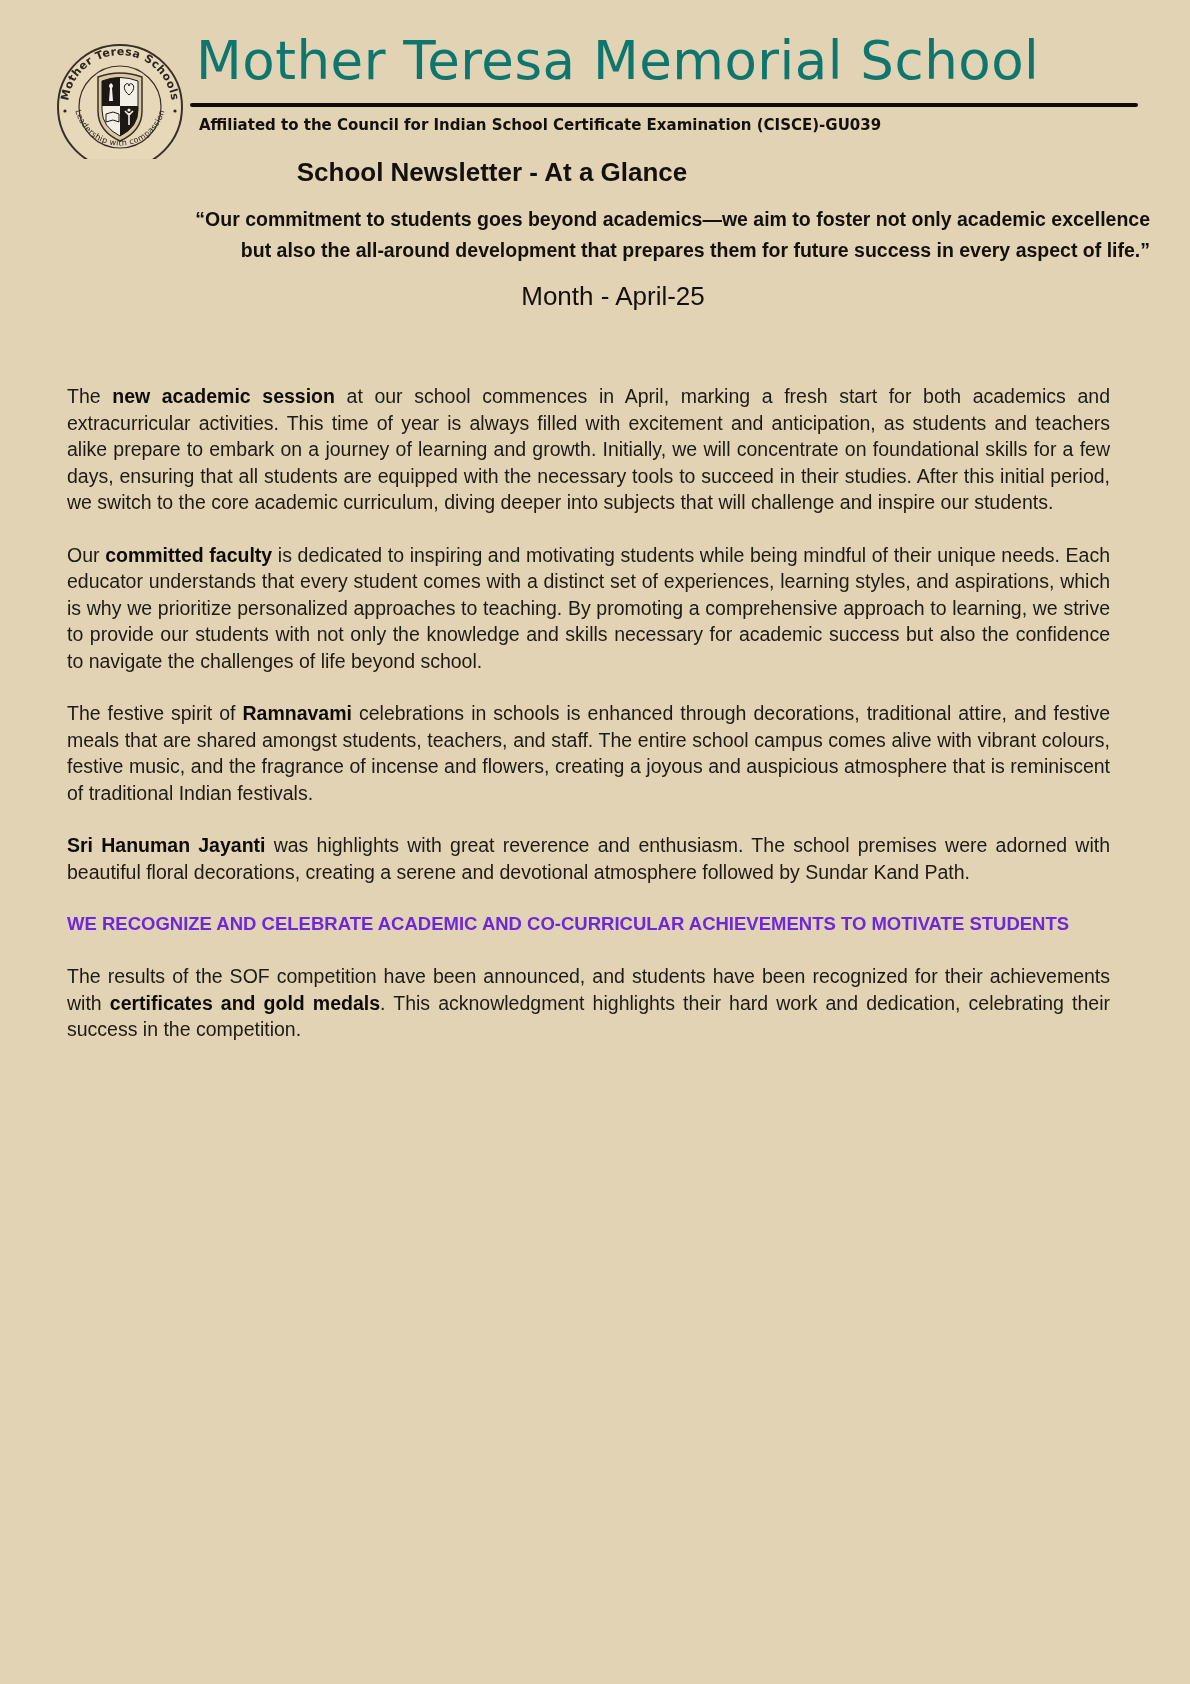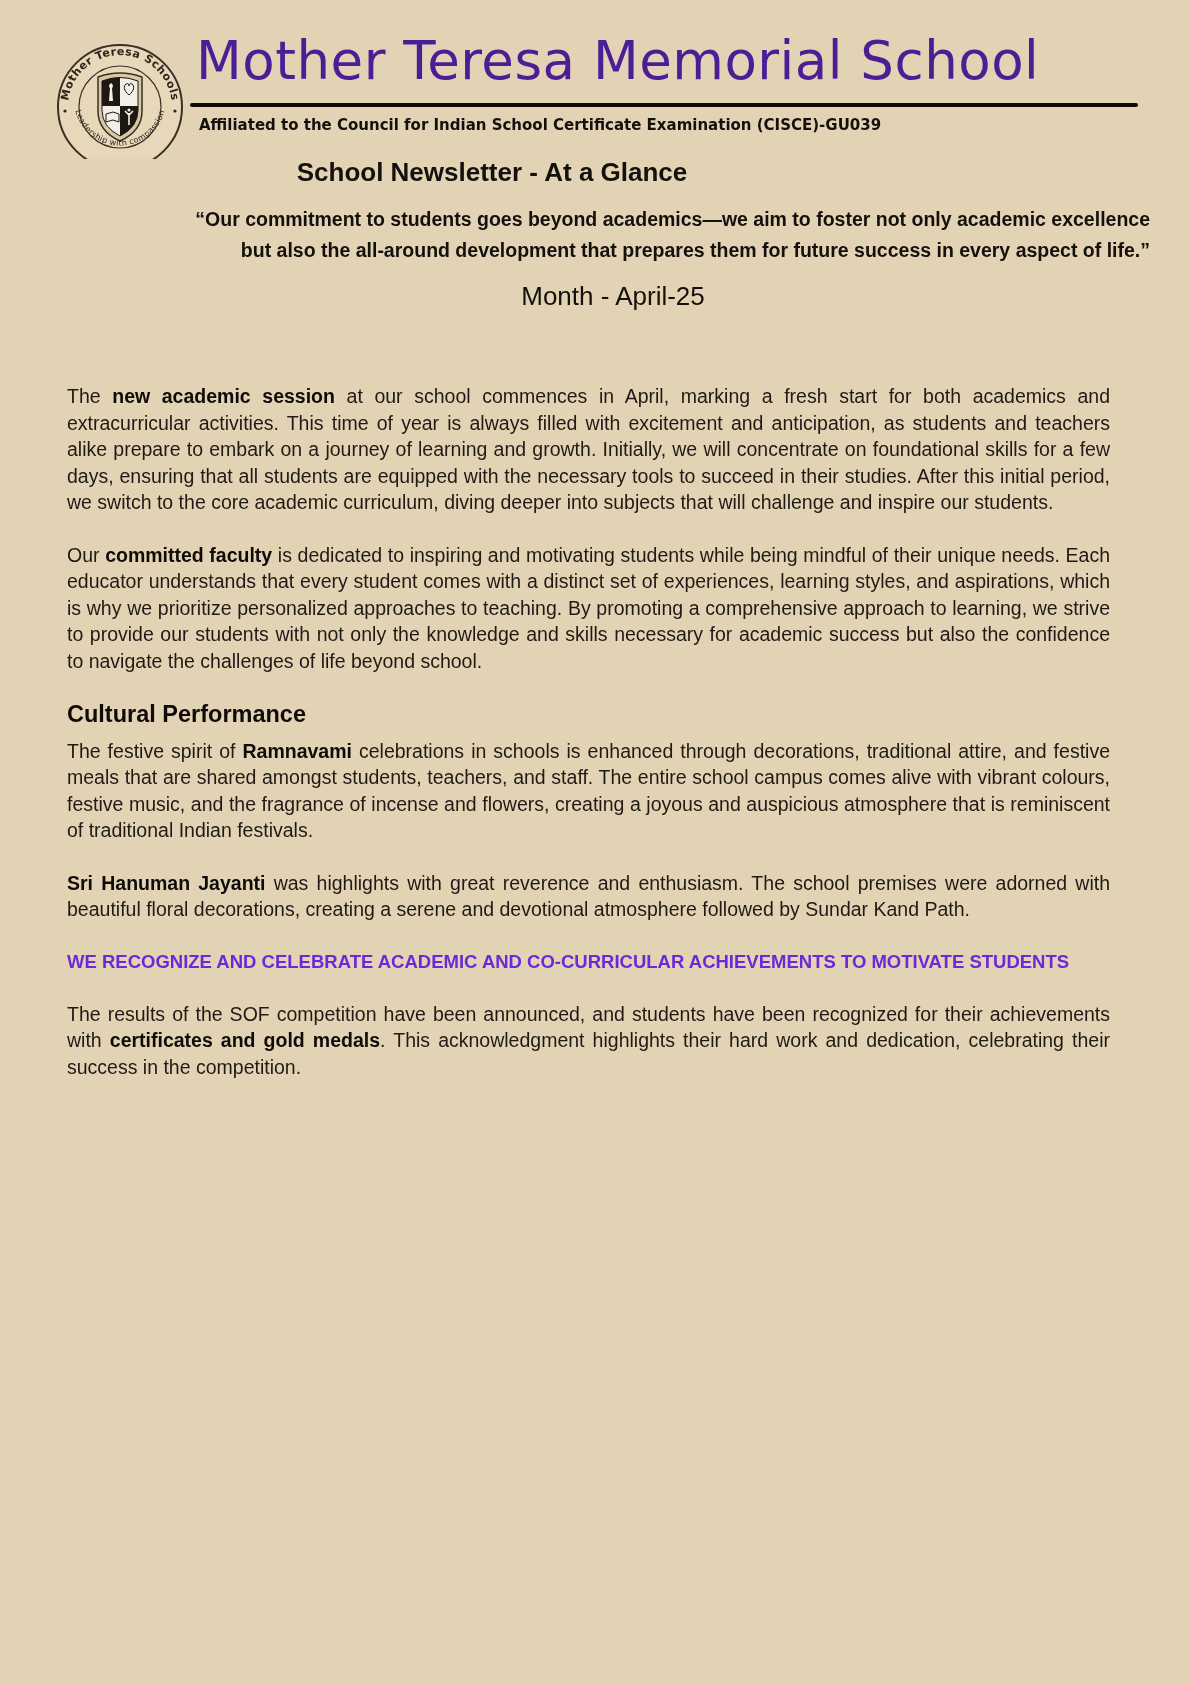--- a/index.html
+++ b/index.html
@@ -10,21 +10,21 @@
     font-family: "Liberation Sans", sans-serif;
     position: relative;
     overflow: hidden;
   }
   .header { position: absolute; left: 0; top: 0; width: 1190px; height: 150px; }
   .logo { position: absolute; left: 51px; top: 43px; width: 138px; height: 116px; }
   .school-name {
     position: absolute; left: 196px; top: 30px;
     font-family: "DejaVu Sans", sans-serif;
     font-size: 53px; font-weight: 500; letter-spacing: 0.5px;
-    color: #4c1d95; white-space: nowrap;
+    color: #0f766e; white-space: nowrap;
   }
   .header-rule {
     position: absolute; left: 190px; top: 103px; width: 948px; height: 4px;
     background: #0e0b09; border-radius: 2px;
   }
   .affiliation {
     position: absolute; left: 199px; top: 116px;
     font-family: "DejaVu Sans", sans-serif;
     font-size: 15px; font-weight: bold; color: #14100d; white-space: nowrap;
   }
@@ -97,21 +97,20 @@
   <div>but also the all-around development that prepares them for future success in every aspect of life.”</div>
 </div>
 
 <div class="month">Month - April-25</div>
 
 <div class="content">
   <p class="para"><span>The </span><b>new academic session</b><span> at our school commences in April, marking a fresh start for both academics and extracurricular activities. This time of year is always filled with excitement and anticipation, as students and teachers alike prepare to embark on a journey of learning and growth. Initially, we will concentrate on foundational skills for a few days, ensuring that all students are equipped with the necessary tools to succeed in their studies. After this initial period, we switch to the core academic curriculum, diving deeper into subjects that will challenge and inspire our students.</span></p>
 
   <p class="para"><span>Our </span><b>committed faculty</b><span> is dedicated to inspiring and motivating students while being mindful of their unique needs. Each educator understands that every student comes with a distinct set of experiences, learning styles, and aspirations, which is why we prioritize personalized approaches to teaching. By promoting a comprehensive approach to learning, we strive to provide our students with not only the knowledge and skills necessary for academic success but also the confidence to navigate the challenges of life beyond school.</span></p>
 
-  <div class="section-heading">Cultural Performance</div>
 
   <p class="para"><span>The festive spirit of </span><b>Ramnavami</b><span> celebrations in schools is enhanced through decorations, traditional attire, and festive meals that are shared amongst students, teachers, and staff. The entire school campus comes alive with vibrant colours, festive music, and the fragrance of incense and flowers, creating a joyous and auspicious atmosphere that is reminiscent of traditional Indian festivals.</span></p>
 
   <p class="para"><b>Sri Hanuman Jayanti</b><span> was highlights with great reverence and enthusiasm. The school premises were adorned with beautiful floral decorations, creating a serene and devotional atmosphere followed by Sundar Kand Path.</span></p>
 
   <div class="caps-heading">WE RECOGNIZE AND CELEBRATE ACADEMIC AND CO-CURRICULAR ACHIEVEMENTS TO MOTIVATE STUDENTS</div>
 
   <p class="para"><span>The results of the SOF competition have been announced, and students have been recognized for their achievements with </span><b>certificates and gold medals</b><span>. This acknowledgment highlights their hard work and dedication, celebrating their success in the competition.</span></p>
 </div>
 

